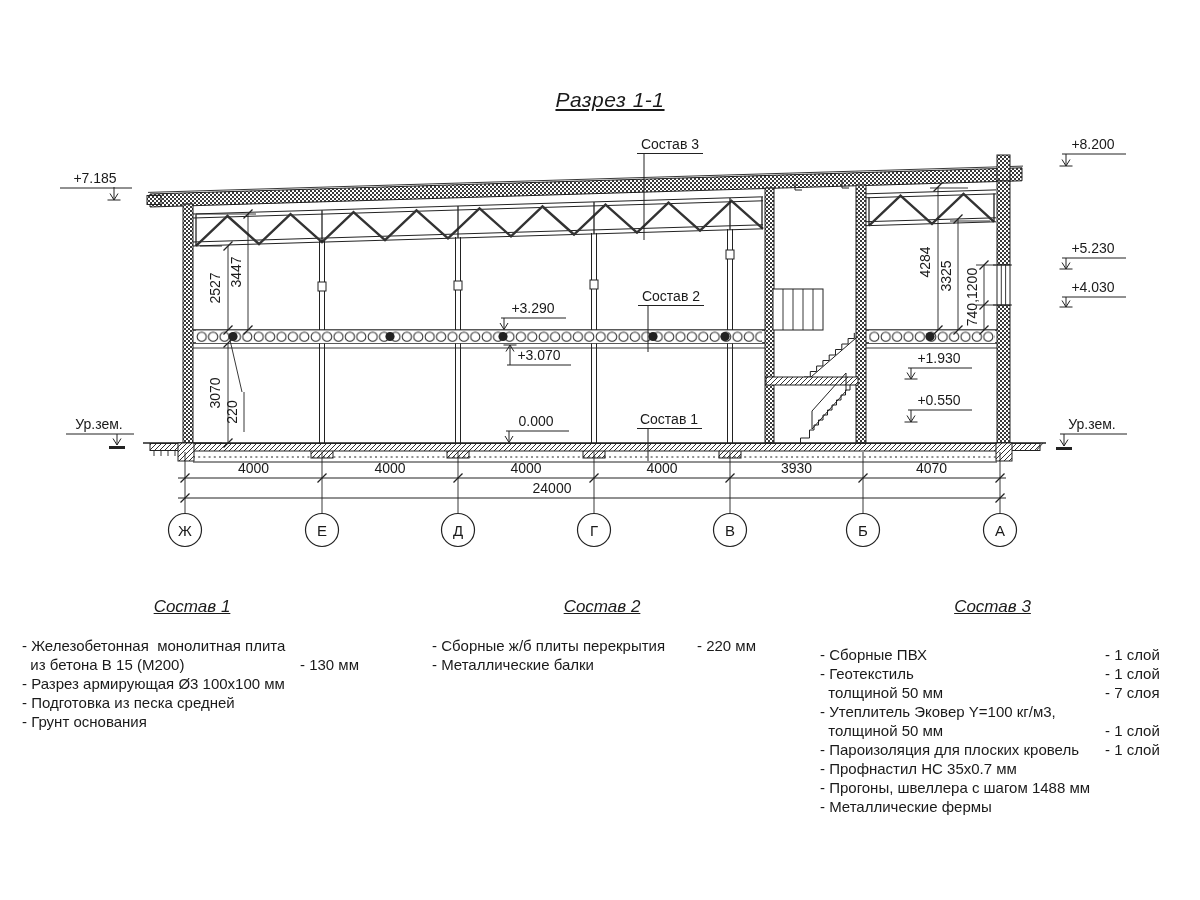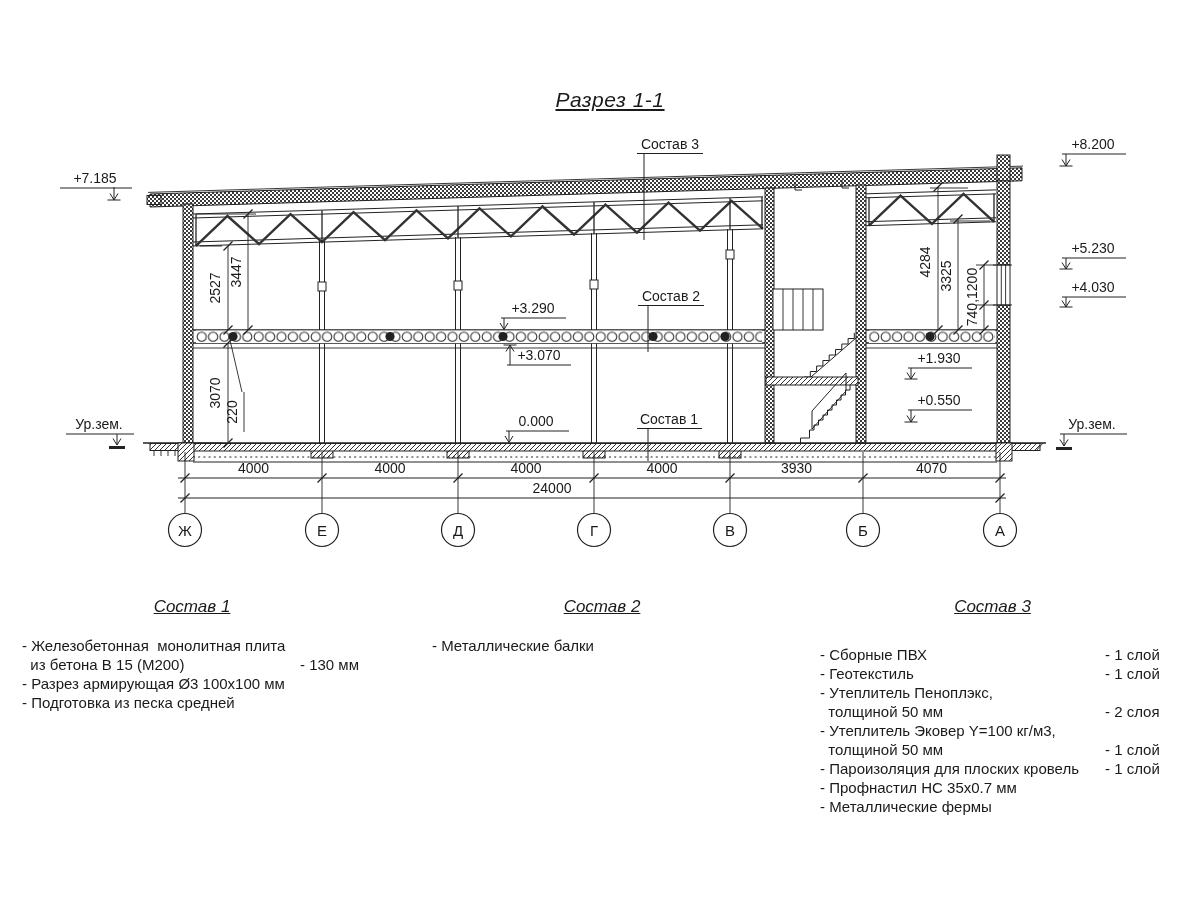--- a/index.html
+++ b/index.html
@@ -309,33 +309,35 @@
       </g>
     </g>
   </svg>
 
   <div class="comp c1" style="left:22px;top:597px;width:340px;">
     <div class="comp-title">Состав 1</div>
     <div class="crow"><span class="ct">- Железобетонная  монолитная плита</span><span class="cv"></span></div>
     <div class="crow"><span class="ct">  из бетона В 15 (М200)</span><span class="cv">- 130 мм</span></div>
     <div class="crow"><span class="ct">- Разрез армирующая Ø3 100x100 мм</span><span class="cv"></span></div>
     <div class="crow"><span class="ct">- Подготовка из песка средней</span><span class="cv"></span></div>
+    <div class="crow"><span class="ct">- Грунт основания</span><span class="cv"></span></div>
   </div>
 
   <div class="comp c2" style="left:432px;top:597px;width:340px;">
     <div class="comp-title">Состав 2</div>
+    <div class="crow"><span class="ct">- Сборные ж/б плиты перекрытия</span><span class="cv">- 220 мм</span></div>
     <div class="crow"><span class="ct">- Металлические балки</span><span class="cv"></span></div>
   </div>
 
   <div class="comp c3" style="left:820px;top:597px;width:345px;">
     <div class="comp-title">Состав 3</div>
     <div class="crow"><span class="ct">- Сборные ПВХ</span><span class="cv">- 1 слой</span></div>
     <div class="crow"><span class="ct">- Геотекстиль</span><span class="cv">- 1 слой</span></div>
-    <div class="crow"><span class="ct">- Утеплитель Пеноплэкс,</span><span class="cv"></span></div>
-    <div class="crow"><span class="ct">  толщиной 50 мм</span><span class="cv">- 2 слоя</span></div>
+    <div class="crow"><span class="ct">  толщиной 50 мм</span><span class="cv">- 7 слоя</span></div>
     <div class="crow"><span class="ct">- Утеплитель Эковер Y=100 кг/м3,</span><span class="cv"></span></div>
     <div class="crow"><span class="ct">  толщиной 50 мм</span><span class="cv">- 1 слой</span></div>
     <div class="crow"><span class="ct">- Пароизоляция для плоских кровель</span><span class="cv">- 1 слой</span></div>
     <div class="crow"><span class="ct">- Профнастил НС 35x0.7 мм</span><span class="cv"></span></div>
+    <div class="crow"><span class="ct">- Прогоны, швеллера с шагом 1488 мм</span><span class="cv"></span></div>
     <div class="crow"><span class="ct">- Металлические фермы</span><span class="cv"></span></div>
   </div>
 
 </div>
 
 </body></html>

